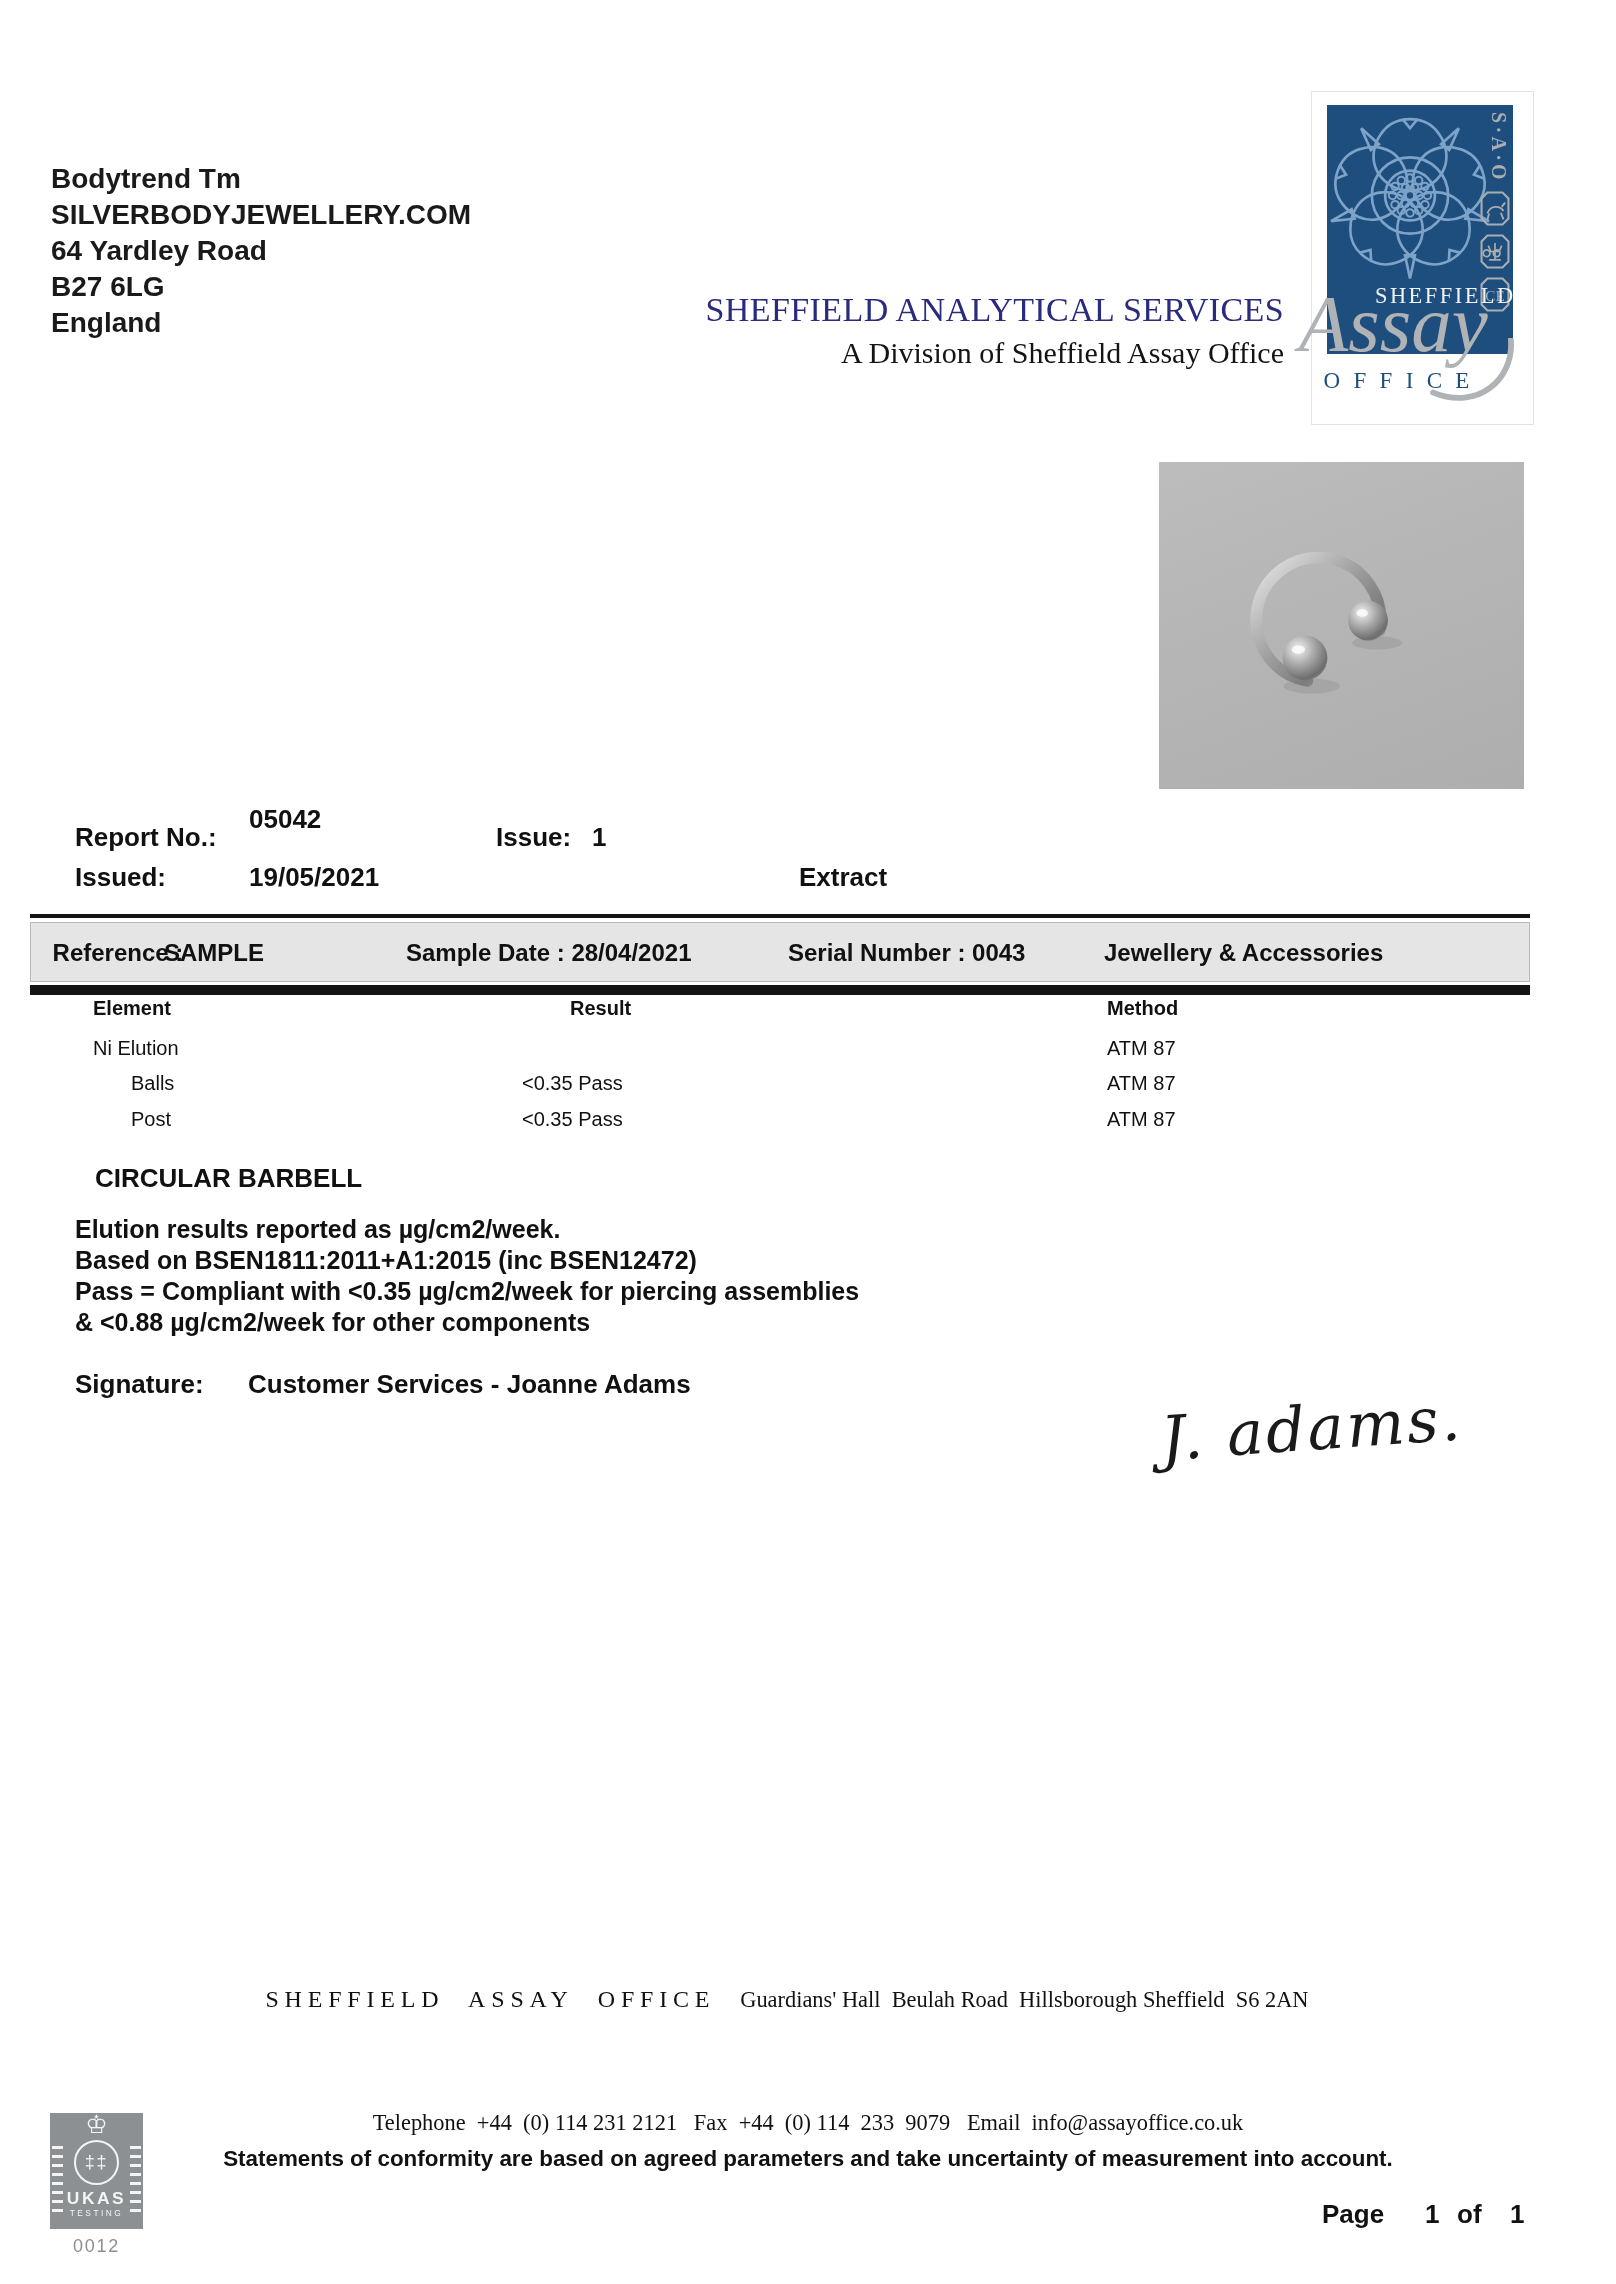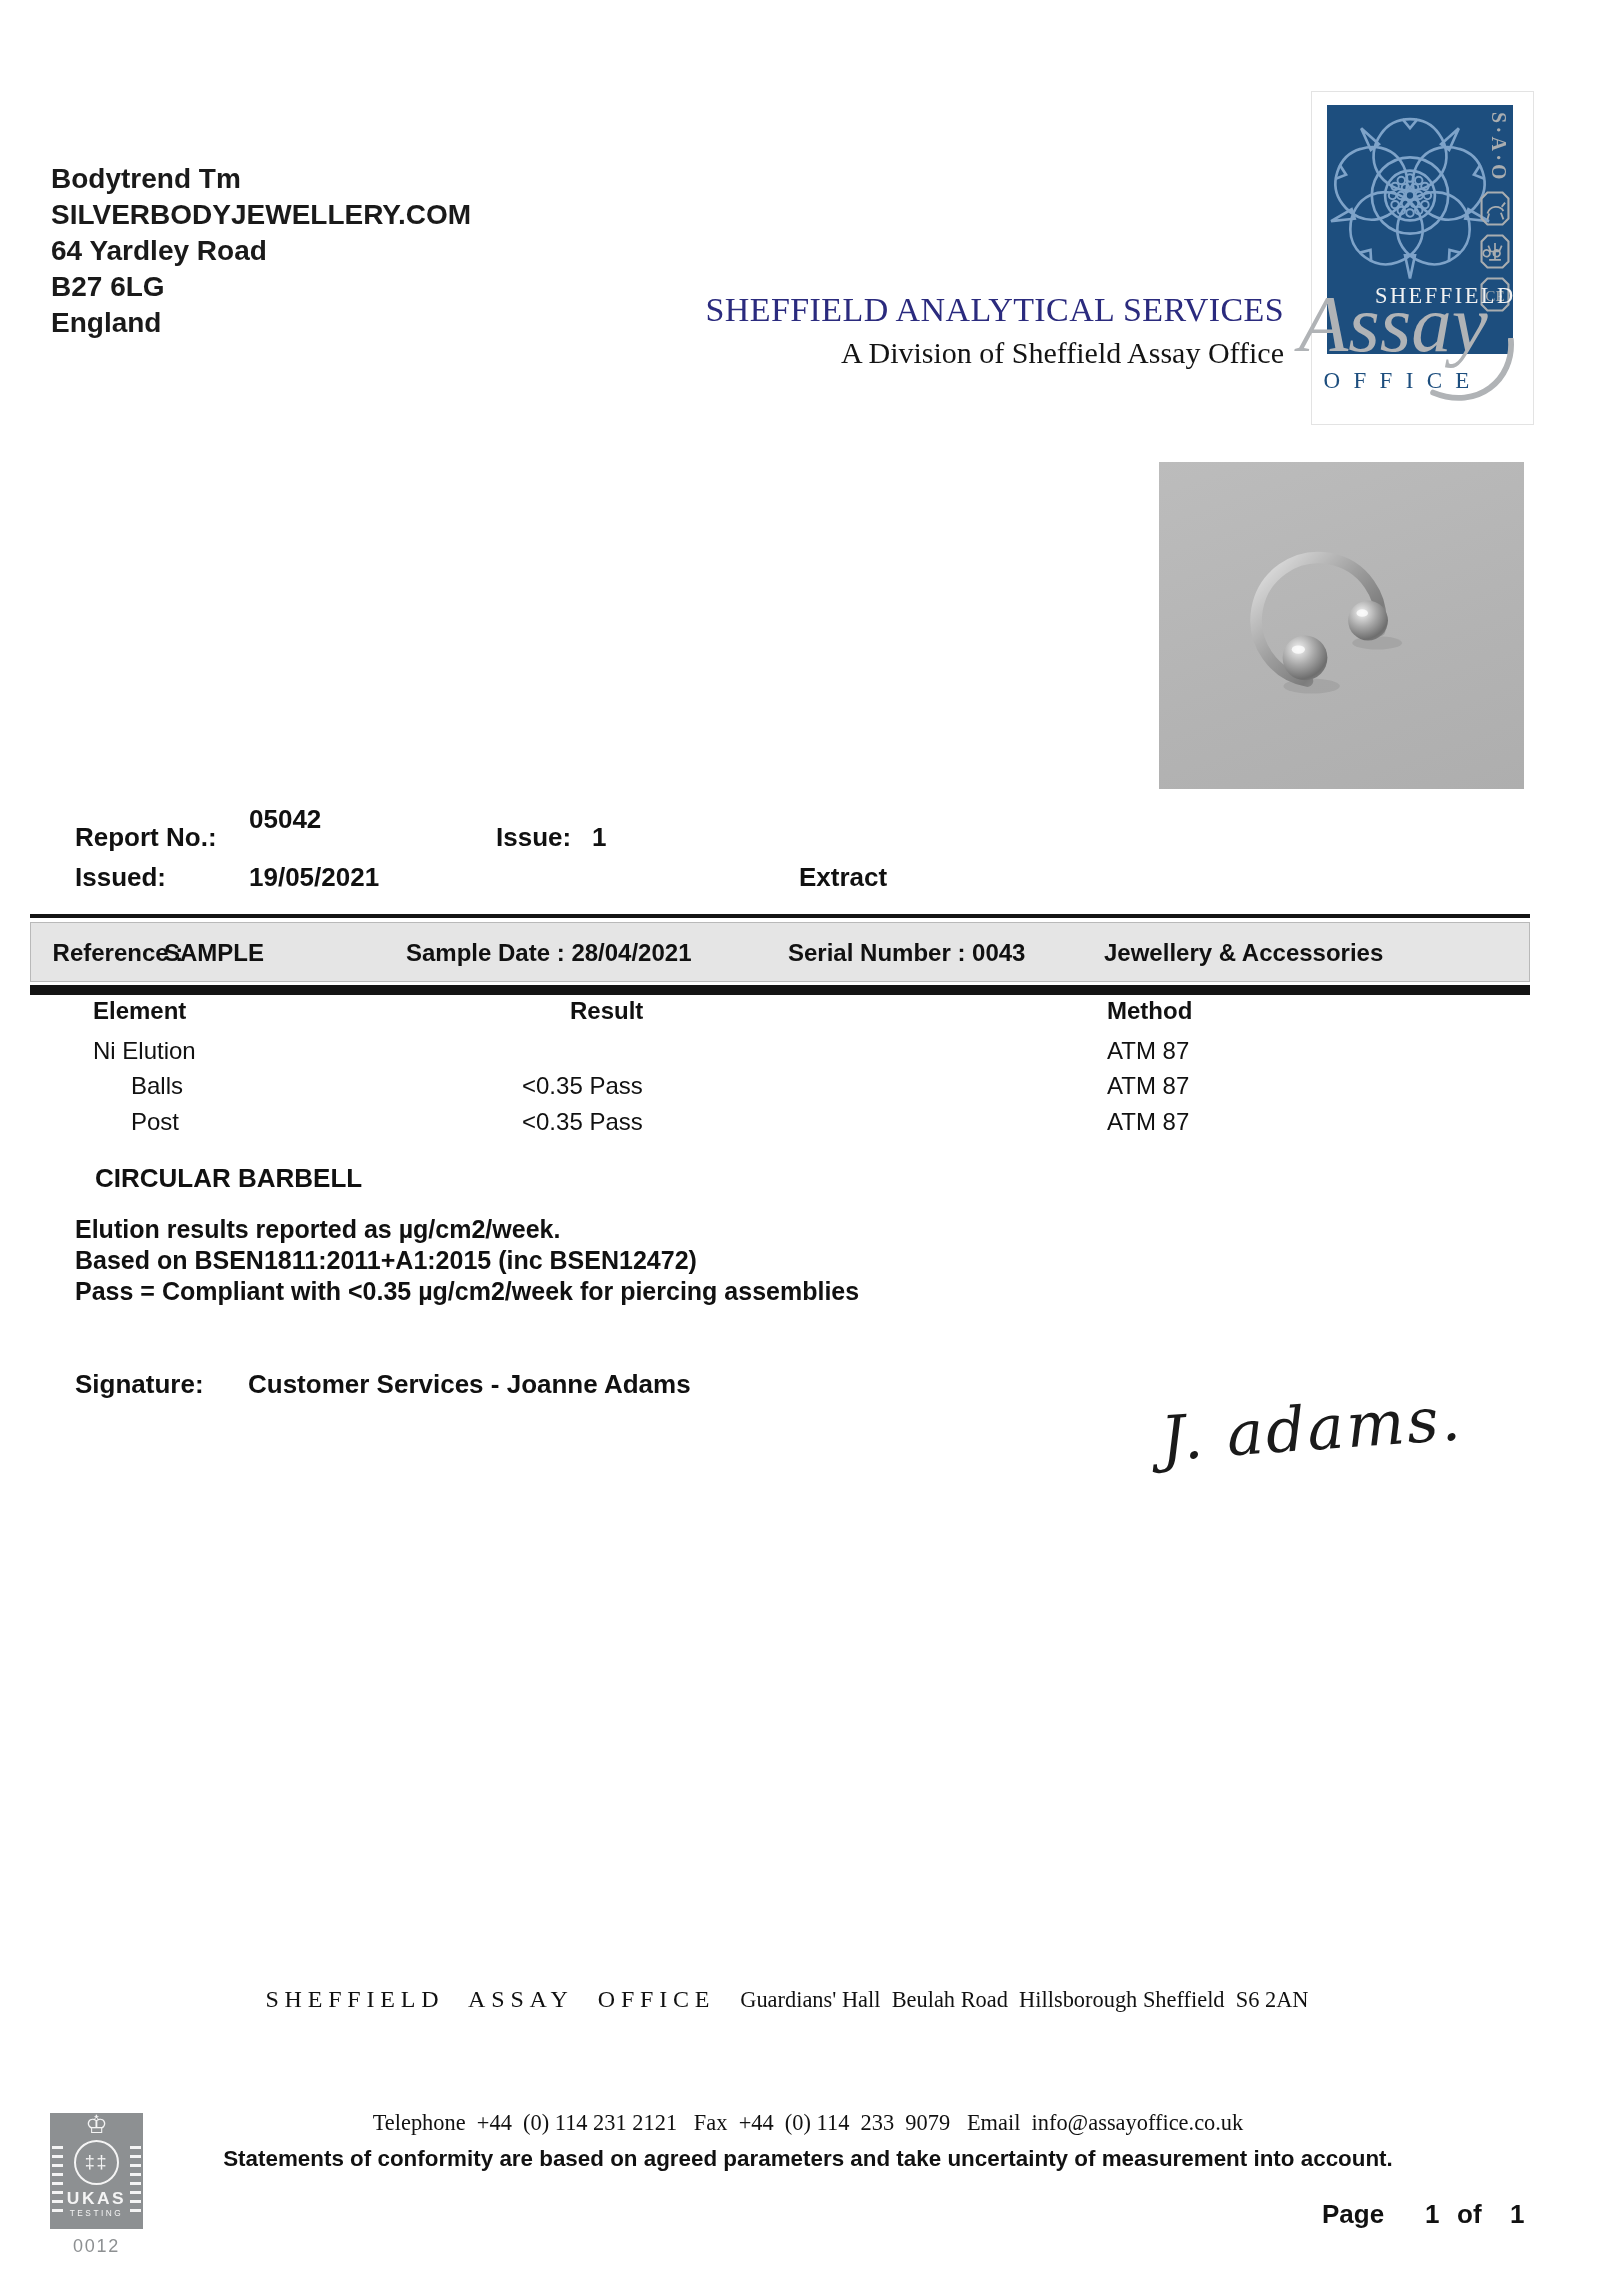--- a/index.html
+++ b/index.html
@@ -45,21 +45,21 @@
   
   .meta span { position:absolute; font-weight:bold; font-size:26px; white-space:nowrap; }
 
   
   .rule-top    { left:30px; top:914px; width:1500px; height:4.2px;  background:#141414; }
   .sample-bar  { left:30px; top:922px; width:1500px; height:60px; background:#e5e5e5; border:0.8px solid #b9b9b9; }
   .rule-bottom { left:30px; top:985px; width:1500px; height:10px; background:#141414; }
   .sample-bar span { position:absolute; top:16px; font-weight:bold; font-size:24px; white-space:nowrap; }
 
   
-  .tbl span { position:absolute; font-size:24px; white-space:nowrap; }
+  .tbl span { position:absolute; font-size:20px; white-space:nowrap; }
   .tbl .hdr { font-weight:bold; }
   .item-name { left:95px; top:1163px; font-weight:bold; font-size:26px; }
 
   
   .notes { left:75px; top:1214px; font-weight:bold; font-size:25px; line-height:31px; }
   .sig span { position:absolute; font-weight:bold; font-size:26px; white-space:nowrap; }
   .handwriting { left:1150px; top:1369px; }
 
   
   .f-line1 { left:0; top:1986px; width:1536px; text-align:center; padding-left:38px; white-space:nowrap;
@@ -237,20 +237,21 @@
     <span class="abs" style="left:131px;  top:1108px">Post</span>
     <span class="abs" style="left:522px;  top:1108px">&lt;0.35 Pass</span>
     <span class="abs" style="left:1107px; top:1108px">ATM 87</span>
   </div>
   <div class="abs item-name">CIRCULAR BARBELL</div>
 
   <div class="abs notes">
     <div>Elution results reported as µg/cm2/week.</div>
     <div>Based on BSEN1811:2011+A1:2015 (inc BSEN12472)</div>
     <div>Pass = Compliant with &lt;0.35 µg/cm2/week for piercing assemblies</div>
+    <div>&amp; &lt;0.88 µg/cm2/week for other components</div>
   </div>
 
   <div class="sig">
     <span style="left:75px;  top:1369px">Signature:</span>
     <span style="left:248px; top:1369px">Customer Services - Joanne Adams</span>
   </div>
   <svg class="abs handwriting" width="357" height="116" viewBox="0 0 430 140">
     <text x="12" y="96" transform="rotate(-4 215 70)" fill="#1a1a1a" font-family="'DejaVu Serif','Liberation Serif',serif" font-style="italic" font-size="74" letter-spacing="3">J. adams.</text>
   </svg>
 

